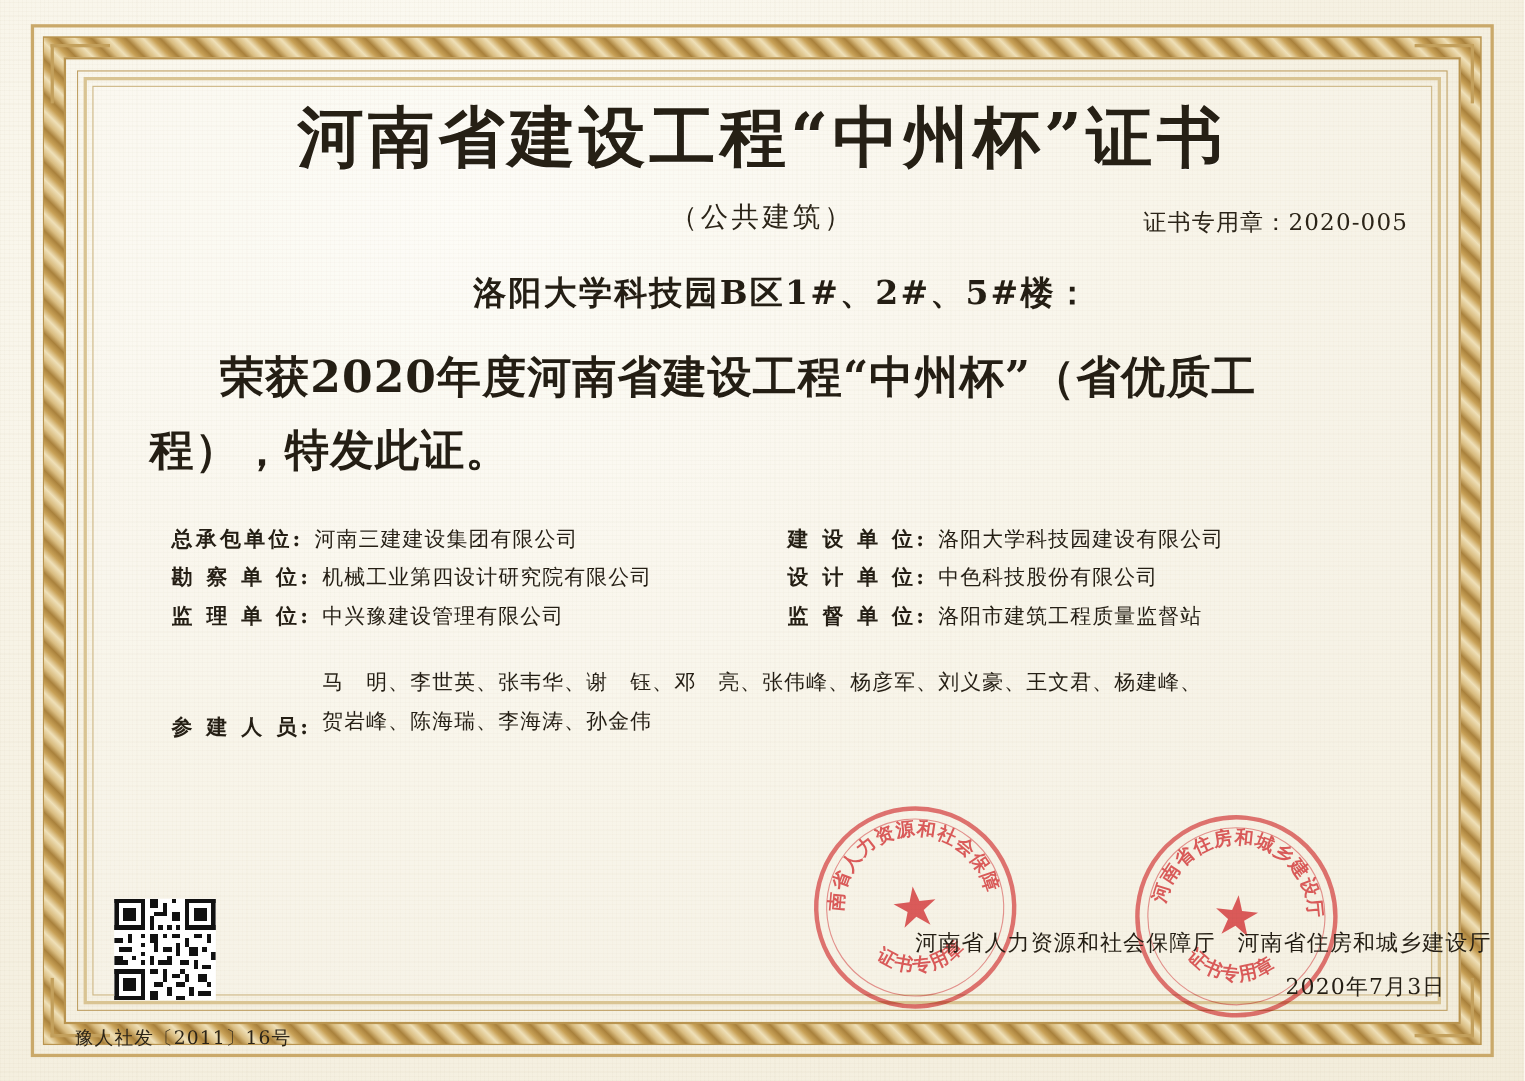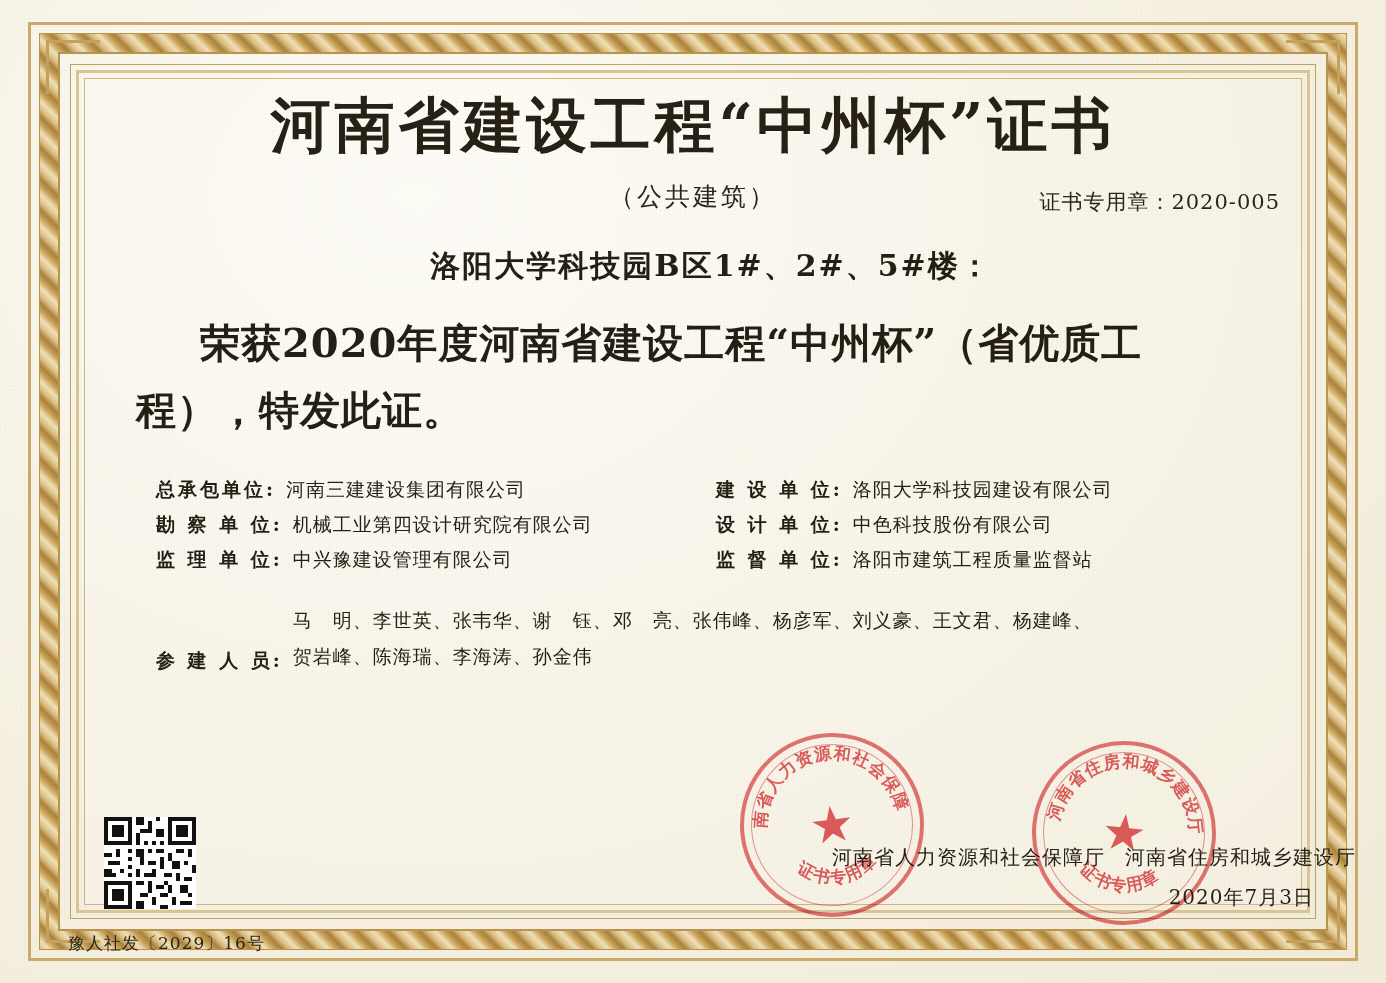--- a/index.html
+++ b/index.html
@@ -451,21 +451,21 @@
           <rect x="17" y="20" width="1" height="2"></rect>
             <rect x="19" y="21" width="3" height="1"></rect>
           <rect x="8" y="21" width="2" height="2"></rect>
             <rect x="14" y="22" width="2" height="1"></rect>
           <rect x="21" y="19" width="1" height="1"></rect>
             <rect x="15" y="16" width="1" height="1"></rect>
         </g>
       </svg>
     </div>
 
-    <div id="doc-no">豫人社发〔2029〕16号</div>
+    <div id="doc-no">豫人社发〔2011〕16号</div>
 
     <div class="seal" id="seal-left">
       <div class="seal-inner-ring"></div>
       <svg viewBox="0 0 176 176" aria-hidden="true">
         <defs>
           <path id="arcL" d="M 22,88 A 66,66 0 0 1 154,88"></path>
           <path id="arcLb" d="M 30,88 A 58,58 0 0 0 146,88"></path>
         </defs>
         <text text-anchor="middle">
           <textPath href="#arcL" startOffset="50%">河南省人力资源和社会保障厅</textPath>

